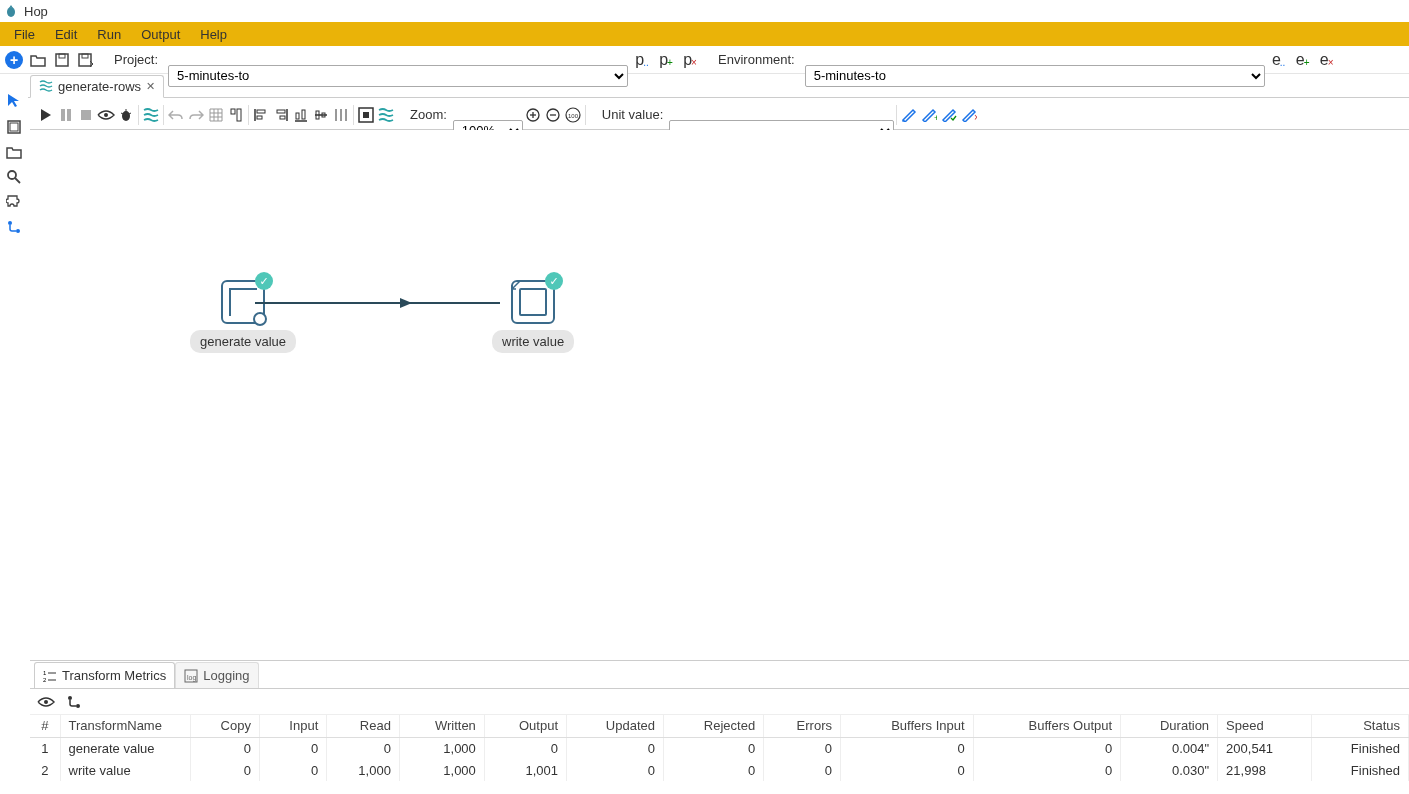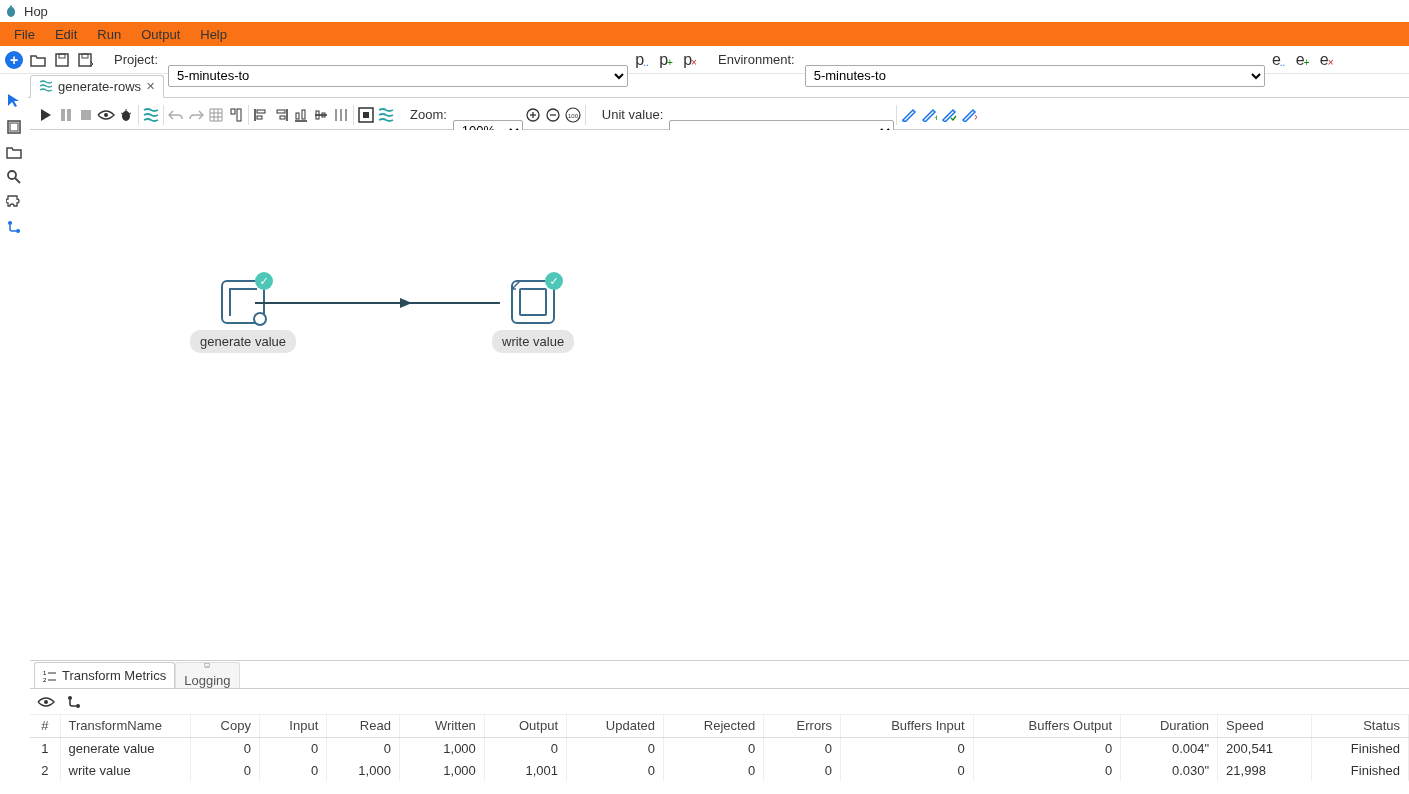--- a/index.html
+++ b/index.html
@@ -22,21 +22,21 @@
 .titlebar .hop-logo {
   width: 14px; height: 14px;
   margin-right: 6px;
   display: inline-flex; align-items: center; justify-content: center;
 }
 .menubar {
   display: flex;
   align-items: center;
   height: 24px;
   padding: 0 4px;
-  background: #f97316;
+  background: #eab308;
 }
 .menubar .mi {
   padding: 2px 10px;
   cursor: default;
 }
 .toolbar-main {
   display: flex;
   align-items: center;
   height: 28px;
   padding: 0 4px;
@@ -185,21 +185,21 @@
   display: inline-flex; align-items: center;
   height: 26px;
   padding: 0 8px;
   border: 1px solid #ccc;
   border-bottom: none;
   border-radius: 3px 3px 0 0;
   background: #fff;
   gap: 5px;
   cursor: pointer;
 }
-.btab:not(.active) { background: #f5f5f5; color: #555; border-color: #ddd; flex-direction: column; }
+.btab:not(.active) { background: #f5f5f5; color: #555; border-color: #ddd; }
 .bottom-tools {
   display: flex; align-items: center;
   height: 26px;
   padding: 0 6px;
   gap: 8px;
   border-bottom: 1px solid #eee;
 }
 .metrics-table {
   width: 100%;
   border-collapse: collapse;

